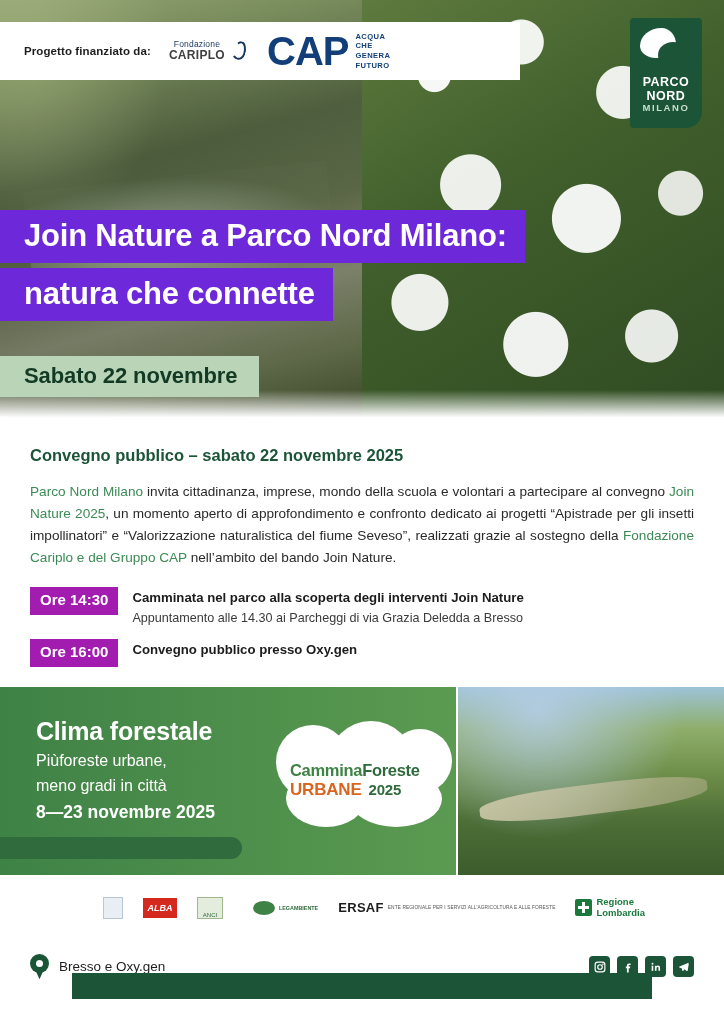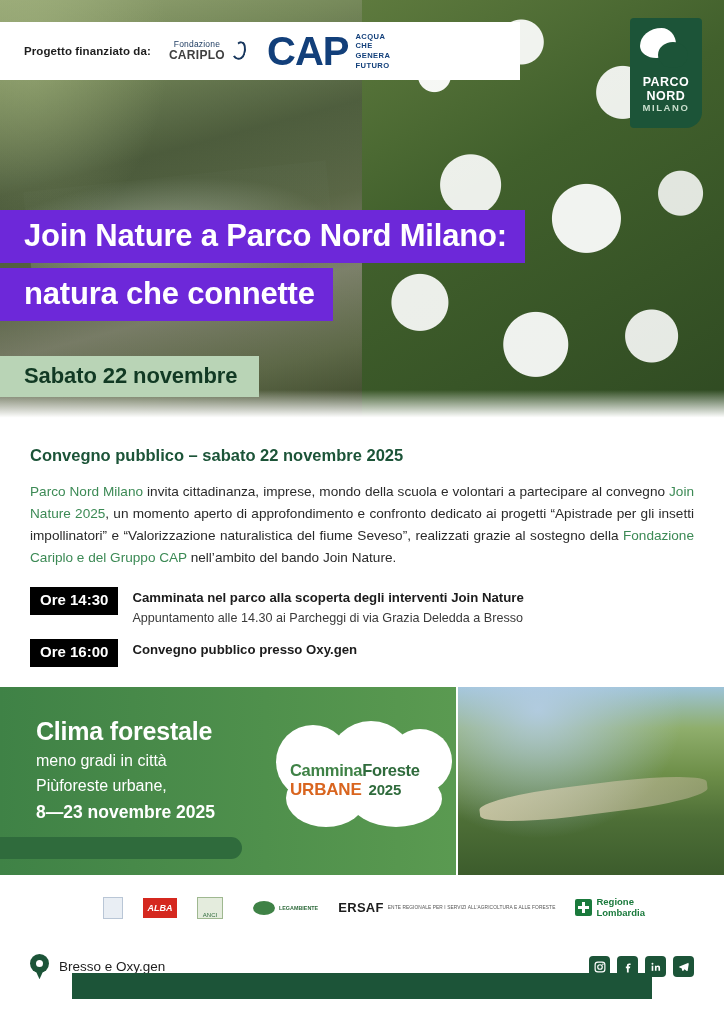--- a/index.html
+++ b/index.html
@@ -106,21 +106,21 @@
   
   .body-sec { position:relative; padding:26px 30px 0 30px; }
   .sec-head { color:#1c5438; font-size:16.5px; font-weight:700; margin-bottom:16px; }
   .para { font-size:13.6px; line-height:1.62; color:#2a2a2a; text-align:justify; }
   .para .g { color:#3c8a55; }
   .para .gb { color:#3c8a55; }
 
   .sched { margin-top:18px; }
   .sched-row { display:flex; align-items:flex-start; gap:14px; margin-bottom:12px; }
   .time-chip {
-    background:#000000; color:#fff; font-size:15px; font-weight:700;
+    background:#a21caf; color:#fff; font-size:15px; font-weight:700;
     padding:5px 10px 6px 10px; min-width:86px; text-align:center; line-height:1.1;
   }
   .sched-txt { padding-top:2px; }
   .sched-t1 { font-size:13.2px; font-weight:700; color:#1c1c1c; line-height:1.35; }
   .sched-t2 { font-size:12.6px; color:#3a3a3a; line-height:1.45; margin-top:2px; }
 
   
   .banner { position:relative; margin-top:20px; width:724px; height:188px; background:#4b8b4f; overflow:hidden; }
   .banner-grad { position:absolute; inset:0; background:linear-gradient(90deg,#3f8246 0%, #57974f 55%, #6aa85a 100%); }
   .banner-photo {
@@ -277,22 +277,22 @@
       </div>
     </div>
   </div>
 
   <div class="banner">
     <div class="banner-grad"></div>
     <div class="banner-photo"></div>
     <div class="bl-bar"></div>
     <div class="banner-left">
       <div class="bl-h">Clima forestale</div>
+      <div class="bl-p">Piùforeste urbane,</div>
       <div class="bl-p">meno gradi in città</div>
-      <div class="bl-p">Piùforeste urbane,</div>
       <div class="bl-d">8—23 novembre 2025</div>
     </div>
     <div class="cfu-logo">
       <div class="cfu-blob">
           <i></i>
           <i></i>
           <i></i>
           <i></i>
           <i></i>
         </div>

